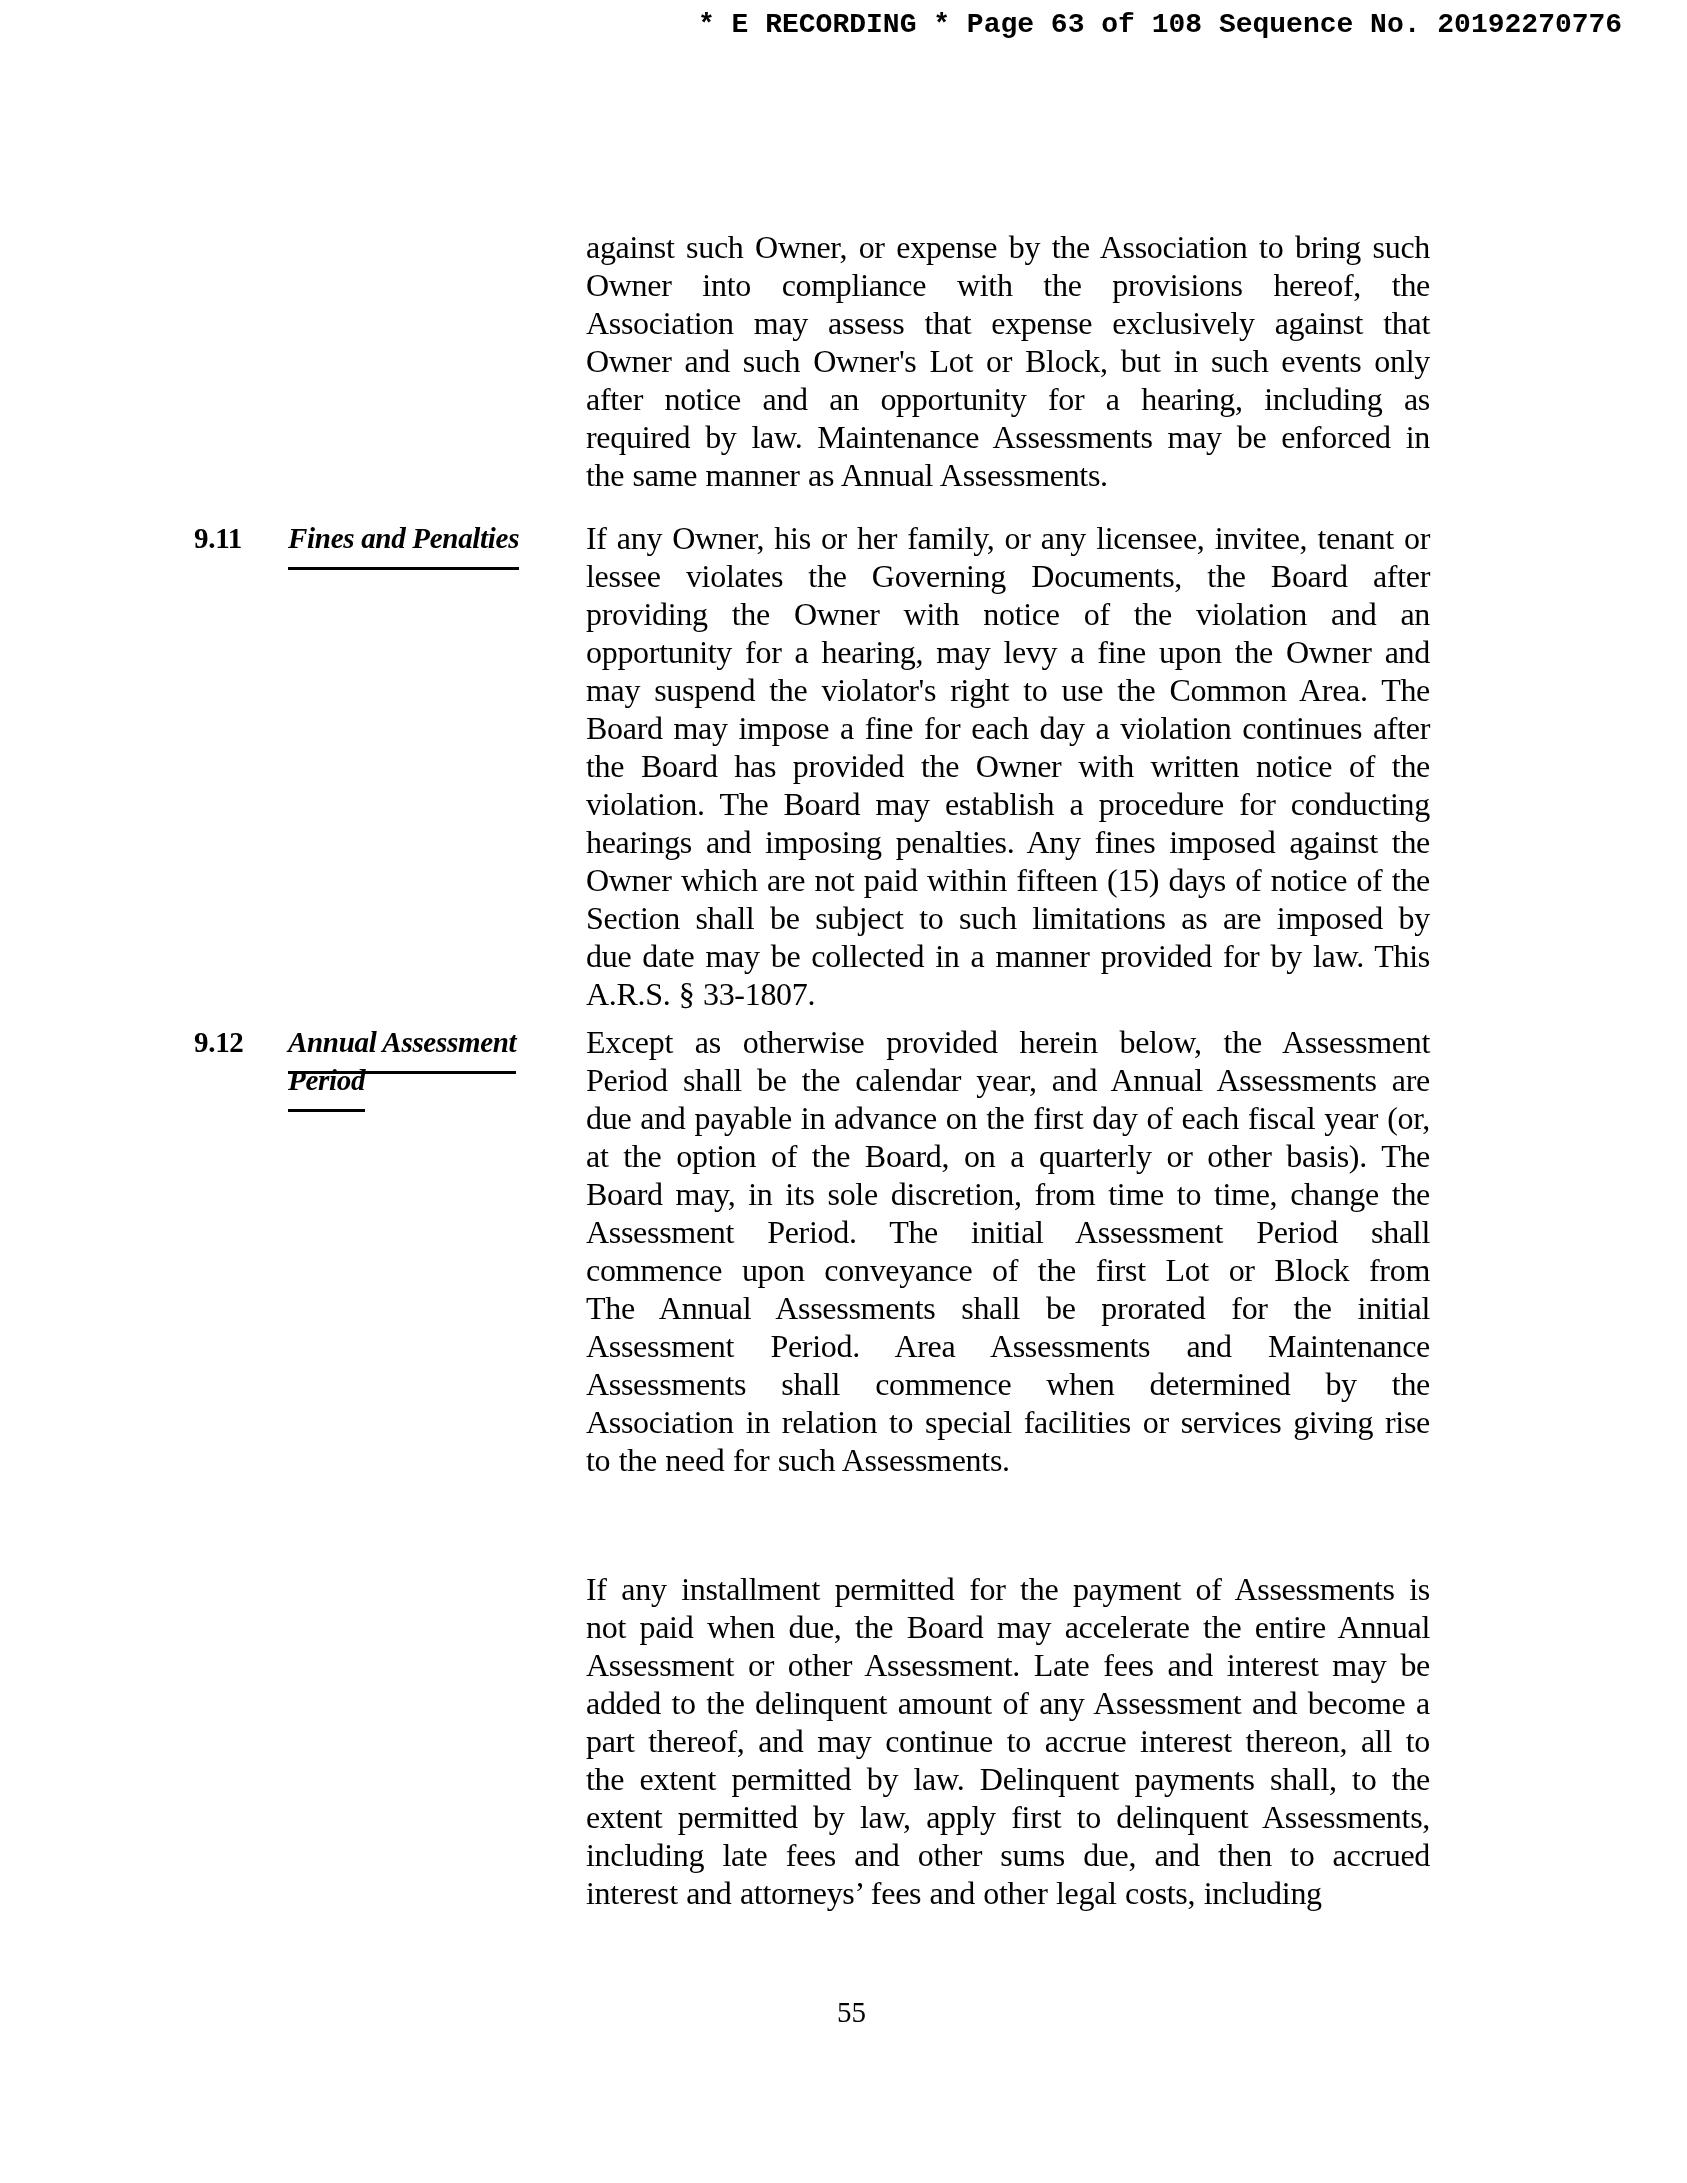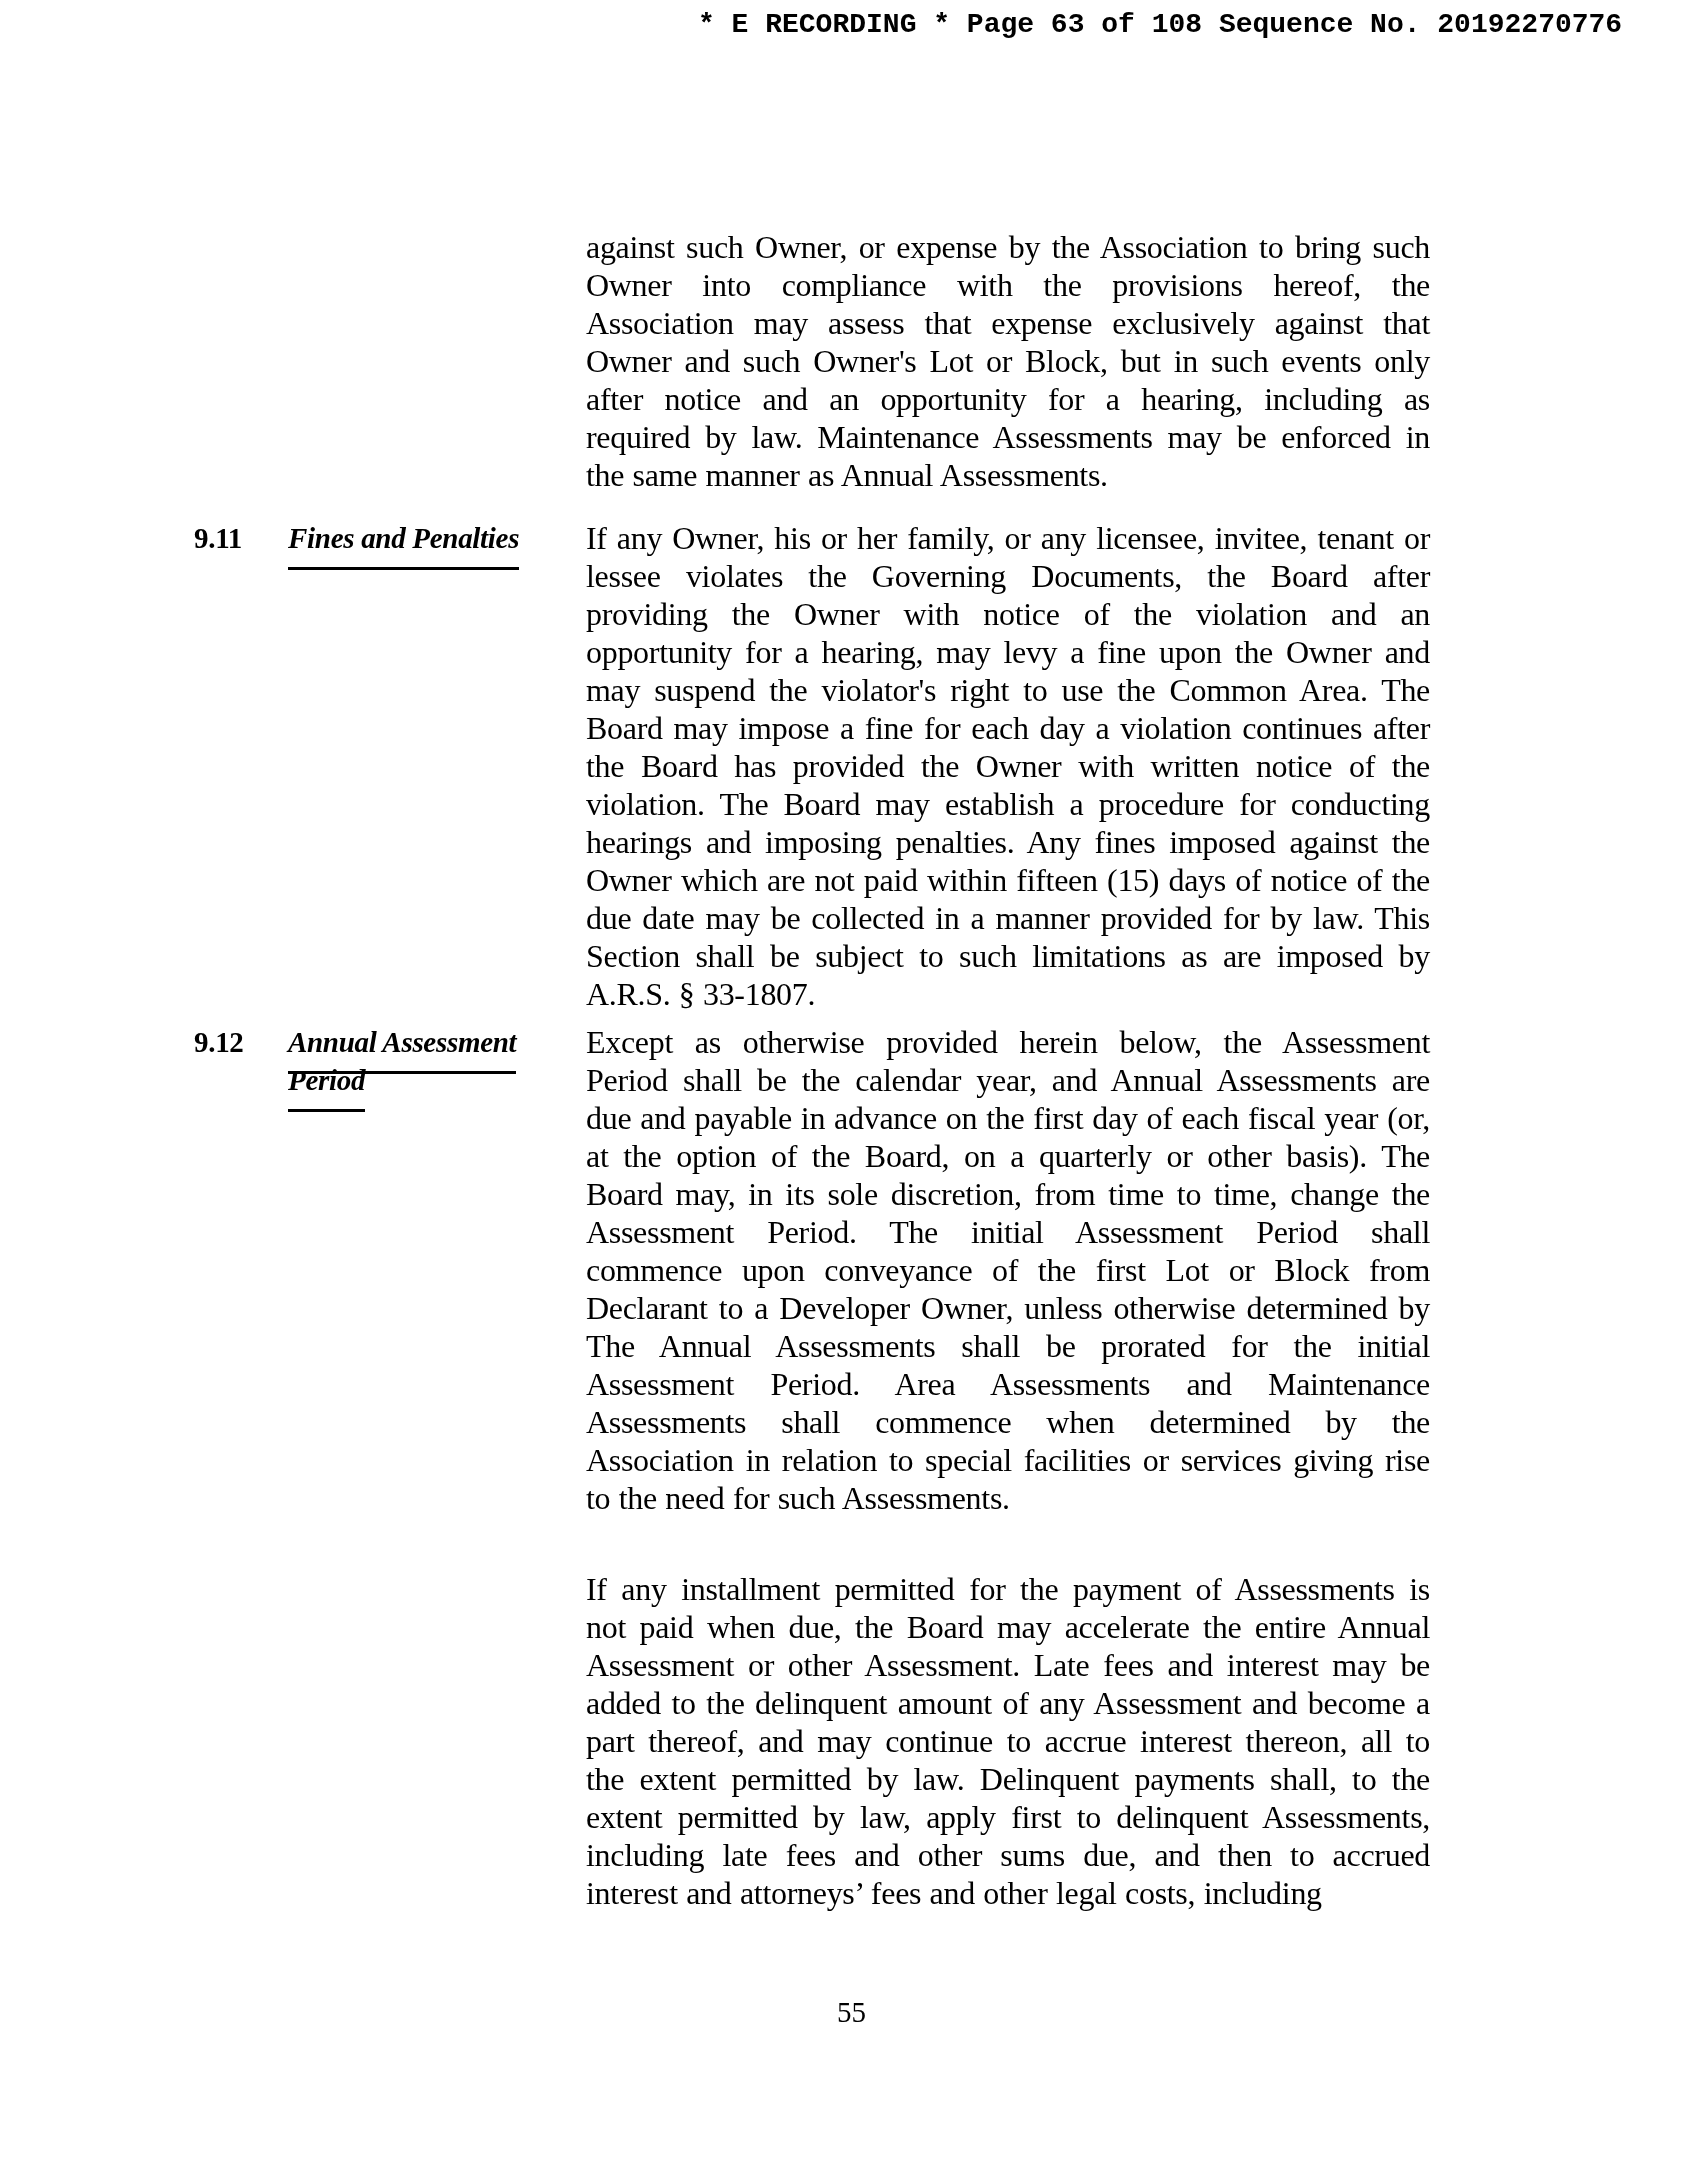--- a/index.html
+++ b/index.html
@@ -100,39 +100,38 @@
       <div class="line">If any Owner, his or her family, or any licensee, invitee, tenant or</div>
       <div class="line">lessee violates the Governing Documents, the Board after</div>
       <div class="line">providing the Owner with notice of the violation and an</div>
       <div class="line">opportunity for a hearing, may levy a fine upon the Owner and</div>
       <div class="line">may suspend the violator's right to use the Common Area. The</div>
       <div class="line">Board may impose a fine for each day a violation continues after</div>
       <div class="line">the Board has provided the Owner with written notice of the</div>
       <div class="line">violation. The Board may establish a procedure for conducting</div>
       <div class="line">hearings and imposing penalties. Any fines imposed against the</div>
       <div class="line">Owner which are not paid within fifteen (15) days of notice of the</div>
+      <div class="line">Section shall be subject to such limitations as are imposed by</div>
       <div class="line">due date may be collected in a manner provided for by law. This</div>
-      <div class="line">Section shall be subject to such limitations as are imposed by</div>
       <div class="line line-last">A.R.S. § 33-1807.</div>
     </div>
 
   <div class="sec-num" style="top:1023px">9.12</div>
   <div class="sec-head" style="top:1023px">
       <div class="line"><span class="u">Annual Assessment</span></div>
       <div class="line line-last"><span class="u">Period</span></div>
     </div>
   <div class="para" style="top:1023px">
       <div class="line">Except as otherwise provided herein below, the Assessment</div>
       <div class="line">Period shall be the calendar year, and Annual Assessments are</div>
       <div class="line">due and payable in advance on the first day of each fiscal year (or,</div>
       <div class="line">at the option of the Board, on a quarterly or other basis). The</div>
       <div class="line">Board may, in its sole discretion, from time to time, change the</div>
       <div class="line">Assessment Period. The initial Assessment Period shall</div>
       <div class="line">commence upon conveyance of the first Lot or Block from</div>
-      <div class="line">Declarant to a Developer Owner, unless otherwise determined by</div>
       <div class="line">The Annual Assessments shall be prorated for the initial</div>
       <div class="line">Assessment Period. Area Assessments and Maintenance</div>
       <div class="line">Assessments shall commence when determined by the</div>
       <div class="line">Association in relation to special facilities or services giving rise</div>
       <div class="line line-last">to the need for such Assessments.</div>
     </div>
   <div class="para" style="top:1570px">
       <div class="line">If any installment permitted for the payment of Assessments is</div>
       <div class="line">not paid when due, the Board may accelerate the entire Annual</div>
       <div class="line">Assessment or other Assessment. Late fees and interest may be</div>

